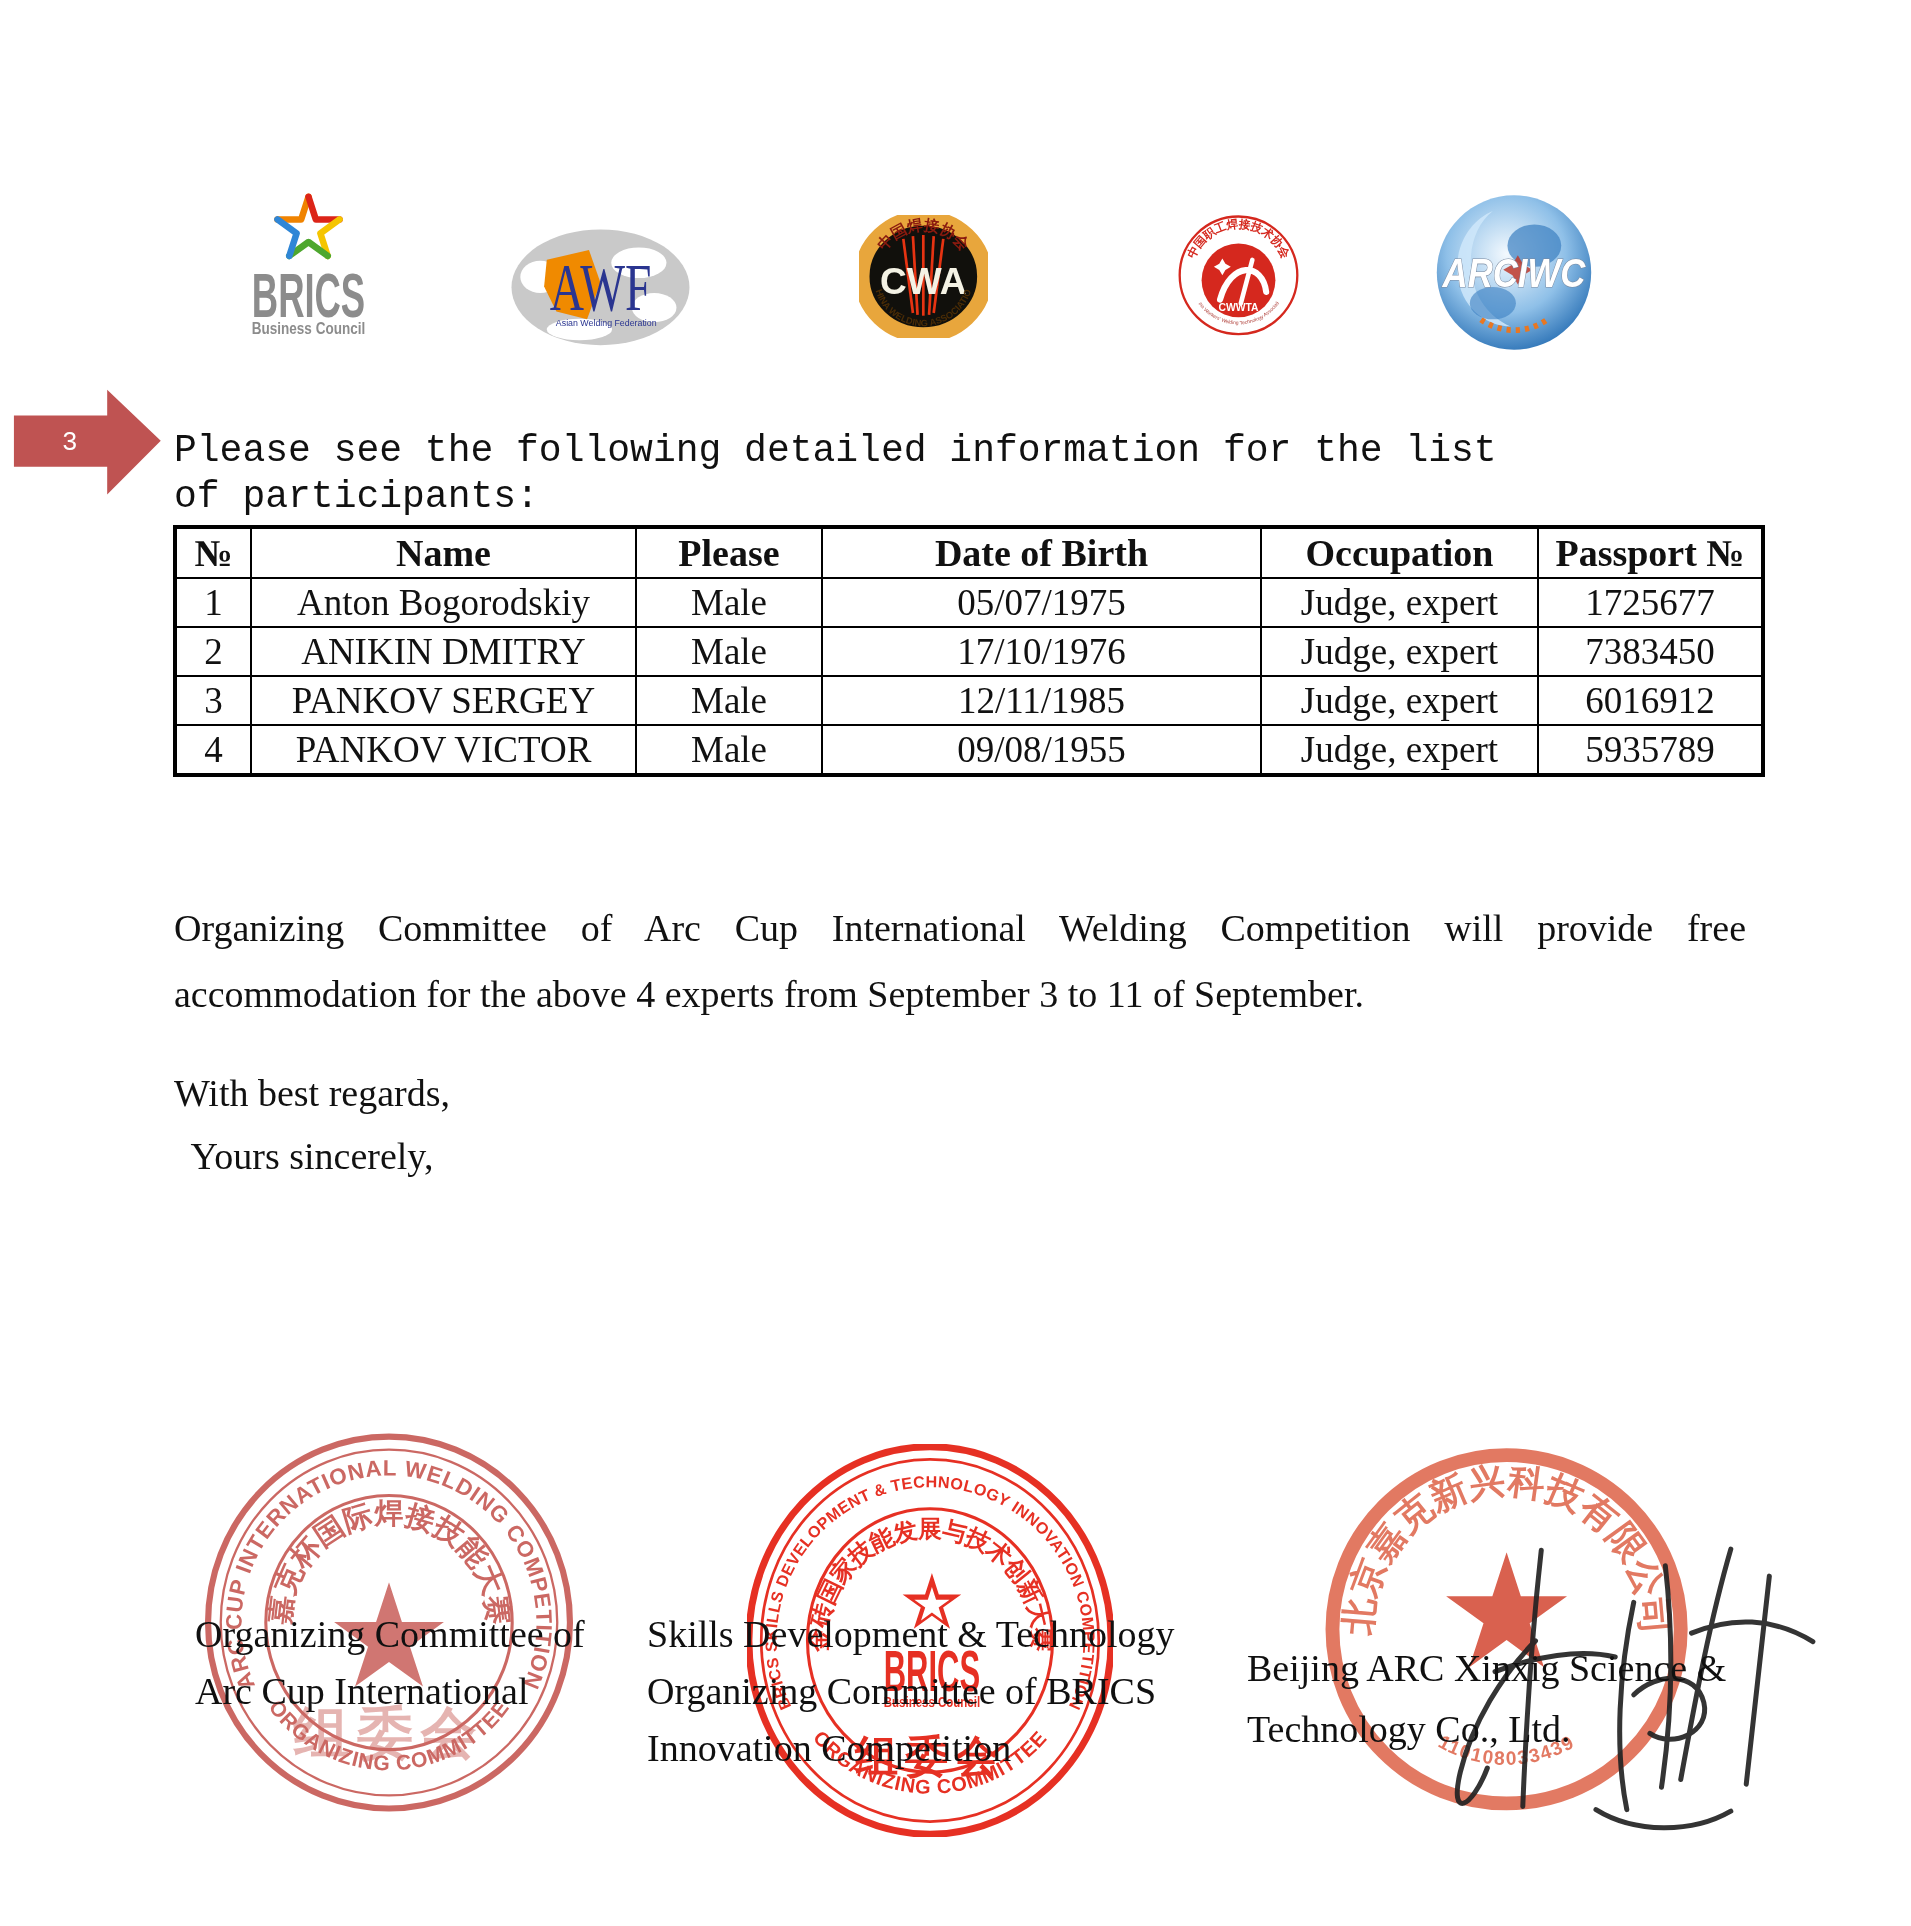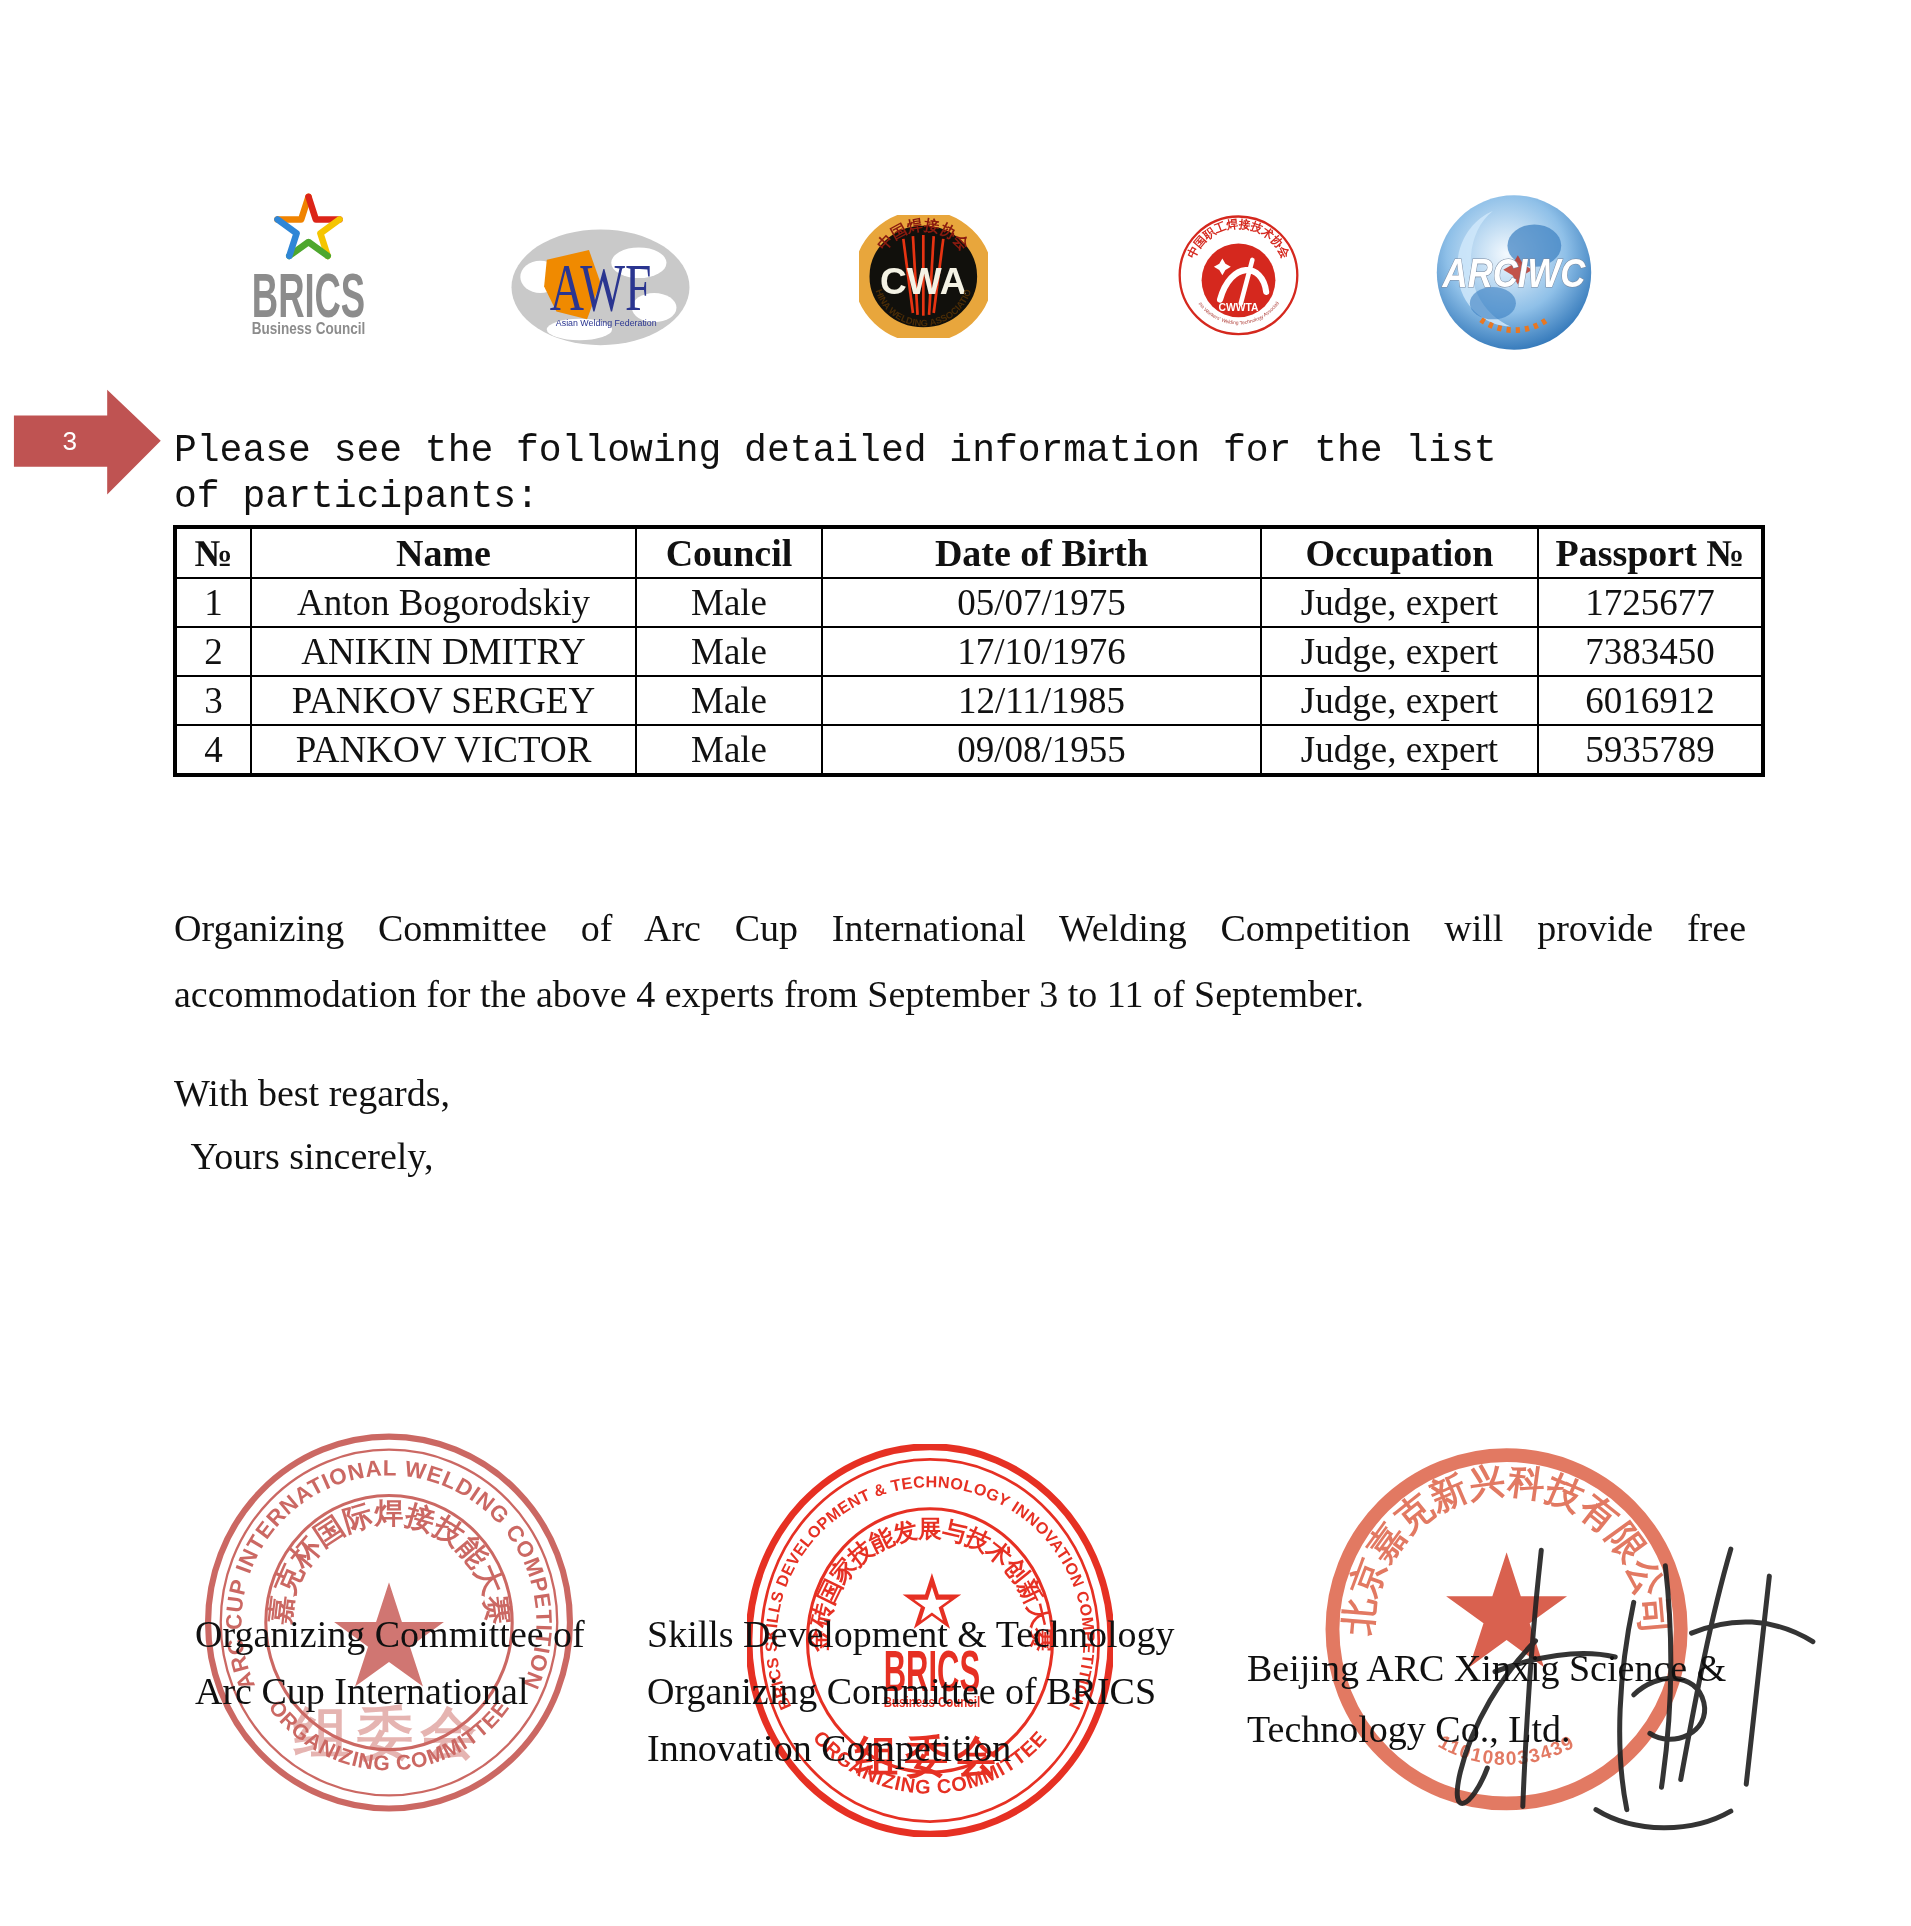--- a/index.html
+++ b/index.html
@@ -141,21 +141,21 @@
         <col style="width:385px">
         <col style="width:186px">
       <col style="width:439px">
         <col style="width:277px">
         <col style="width:225px">
     </colgroup>
     <thead>
       <tr>
         <th>№</th>
         <th>Name</th>
-        <th>Council</th>
+        <th>Please</th>
         <th>Date of Birth</th>
         <th>Occupation</th>
         <th>Passport №</th>
       </tr>
     </thead>
     <tbody>
       <tr>
         <td>1</td>
         <td>Anton Bogorodskiy</td>
         <td>Male</td>

